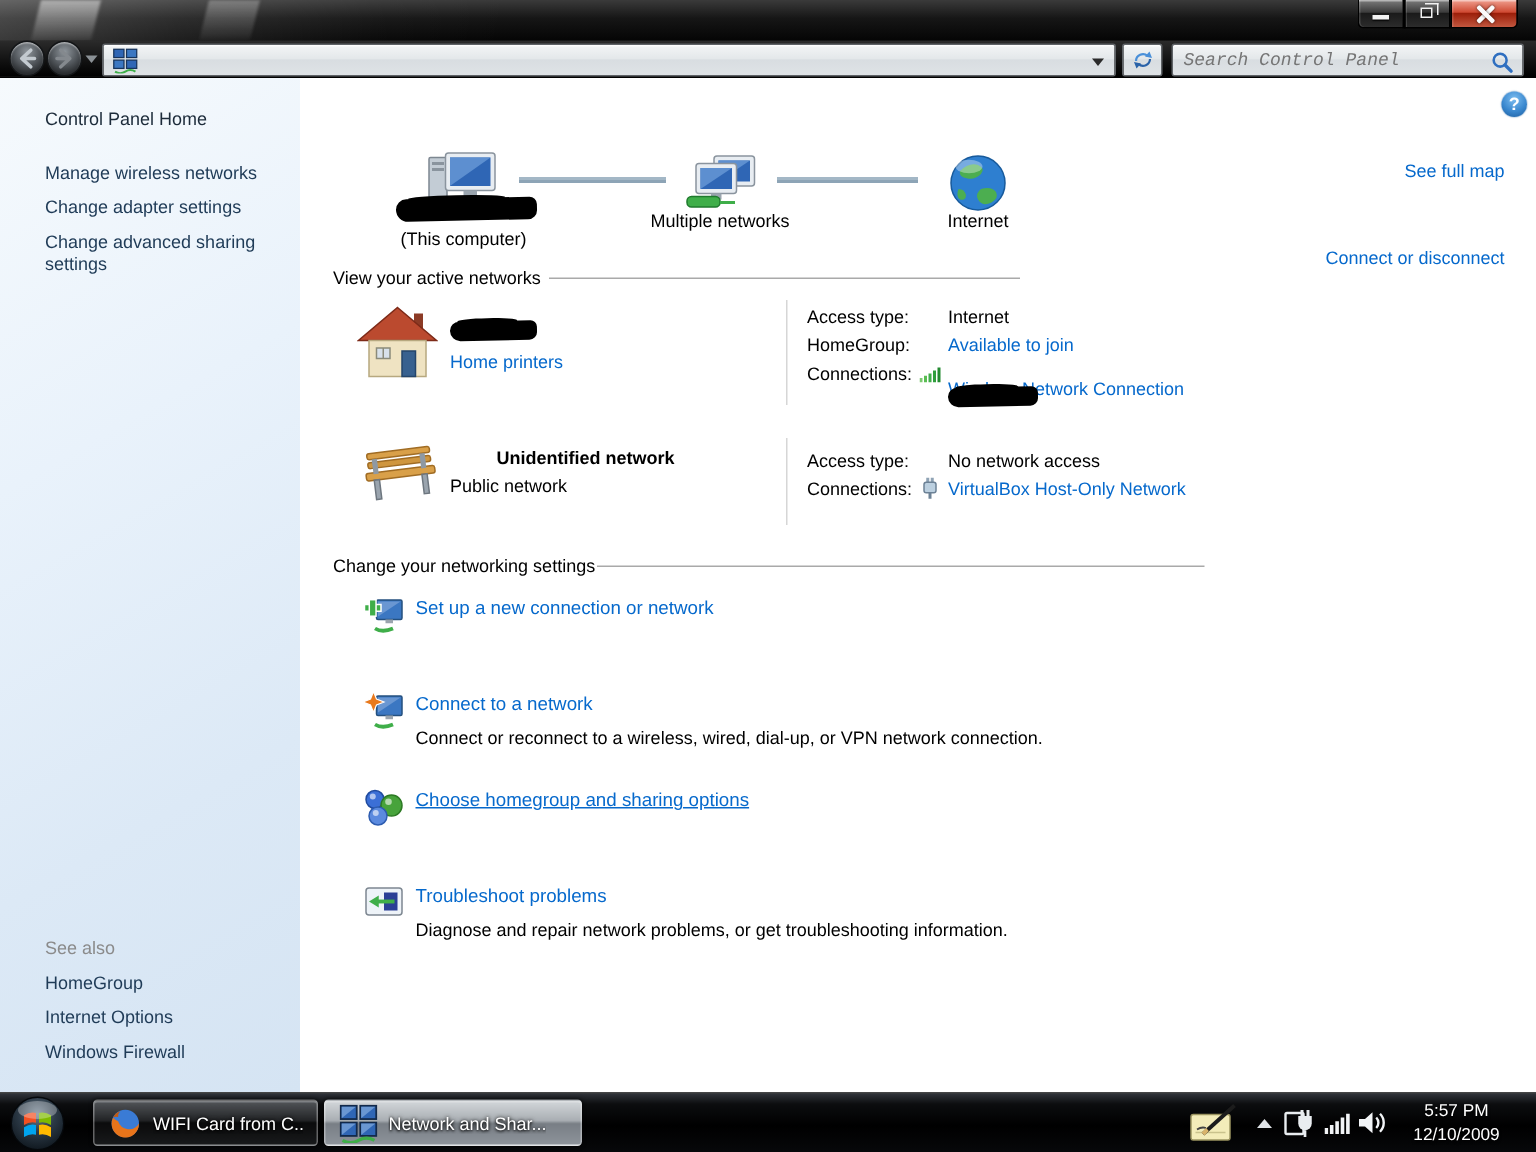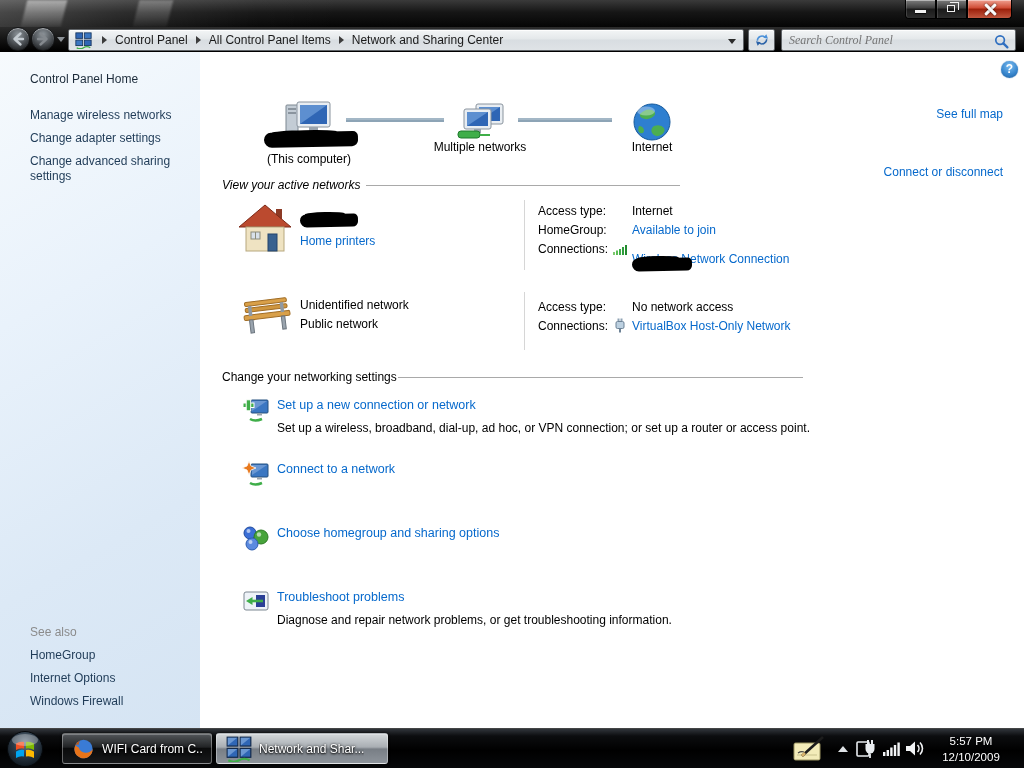--- a/index.html
+++ b/index.html
@@ -36,41 +36,41 @@
   .nav-chev { position:absolute; left:57px; top:37px; width:0; height:0; border-left:4px solid transparent; border-right:4px solid transparent; border-top:5px solid #8b9196; }
   .field { position:absolute; top:29px; height:22px; border:1px solid #5f6367; border-radius:2px;
     background:linear-gradient(180deg,#f3f5f6 0%,#e4e8ea 45%,#d8dde1 50%,#dfe3e6 100%);
     box-shadow:inset 0 1px 0 rgba(255,255,255,.8); display:flex; align-items:center; }
   .addressfield { left:68px; width:676px; padding:0 22px 0 6px; }
   .crumb { display:flex; align-items:center; color:#1a1a1a; white-space:nowrap; }
   .crumb-sep { width:0; height:0; border-top:4px solid transparent; border-bottom:4px solid transparent; border-left:5px solid #3c3c3c; margin:0 8px; }
   .addr-drop { position:absolute; right:7px; top:9px; width:0; height:0; border-left:4px solid transparent; border-right:4px solid transparent; border-top:5px solid #2b2b2b; }
   .refreshbtn { left:748px; width:27px; justify-content:center; }
   .searchfield { left:781px; width:235px; padding:0 24px 0 7px; }
-  .searchfield input { border:none; outline:none; background:transparent; width:100%; font-family:Liberation Serif, serif;
+  .searchfield input { border:none; outline:none; background:transparent; width:100%; font-family:Liberation Mono, monospace;
     font-size:12px; font-style:italic; color:#8a8f94; }
   .search-mag { position:absolute; right:6px; top:4px; }
 
   
   .winbody { position:absolute; left:0; top:52px; width:1024px; height:676px; background:#f9a8d4; }
   .sidebar { position:absolute; left:0; top:0; width:200px; height:676px;
     background:linear-gradient(150deg,#f6fafd 0%,#e9f2fb 35%,#dcE9f6 70%,#d5e4f3 100%); }
   .side-link { position:absolute; left:30px; color:#1f3b57; cursor:pointer; }
   .see-also-h { position:absolute; left:30px; color:#8b8b8b; }
 
   .content { position:absolute; left:200px; top:0; width:824px; height:676px; background:#fff; }
   .h1 { position:absolute; left:22px; top:24px; font-size:16px; color:#1d4e89; }
   .link { color:#0669cc; cursor:pointer; text-decoration:none; }
   .rule { position:absolute; height:1px; background:#a9a9a9; }
   .vdivider { position:absolute; width:1px; background:#d6d6d6; }
   .redact { background:#000; border-radius:7px 5px 6px 8px; transform:rotate(-1.2deg); }
   .redact::after { content:""; position:absolute; left:8%; top:-2px; width:70%; height:4px; background:#000; border-radius:50%; }
   .caption { text-align:center; color:#000; }
   .connector { position:absolute; height:4px; border-top:2px solid #a3b7c6; border-bottom:2px solid #8da4b6; }
-  .bold { font-weight:normal; }
+  .bold { font-weight:bold;margin-left:31px; }
   .helpbtn { position:absolute; left:801px; top:9px; width:17px; height:17px; border-radius:50%;
     background:radial-gradient(circle at 50% 30%, #7cbdf0 0%, #3a88cf 55%, #1b5c9e 100%);
     color:#fff; font-weight:bold; font-size:12px; text-align:center; line-height:17px; box-shadow:0 0 1px #1b5c9e; cursor:pointer; }
 
   .setting-title { font-size:12.5px; }
   .setting-desc { color:#000; }
 
   
   .taskbar { position:absolute; left:0; top:728px; width:1024px; height:40px;
     background:linear-gradient(180deg,#30343a 0%,#0c0d0f 18%,#000 55%,#07080a 100%);
@@ -120,28 +120,20 @@
 <div class="nav-chev"></div>
 
 <div class="field addressfield">
   <svg width="17" height="17" viewBox="0 0 20 20" style="margin-right:2px;">
     <rect x="1" y="1" width="8" height="6.5" fill="#2f66b5" stroke="#17345c" stroke-width="1"></rect>
     <rect x="11" y="1" width="8" height="6.5" fill="#3b77c2" stroke="#17345c" stroke-width="1"></rect>
     <rect x="1" y="9.5" width="8" height="6.5" fill="#3b77c2" stroke="#17345c" stroke-width="1"></rect>
     <rect x="11" y="9.5" width="8" height="6.5" fill="#2f66b5" stroke="#17345c" stroke-width="1"></rect>
     <path d="M2 18.5 q4 2.5 8 0 t8 0" stroke="#3fae49" stroke-width="1.6" fill="none"></path>
   </svg>
-  <div class="crumb">
-    <div class="crumb-sep"></div>
-    <span>Control Panel</span>
-    <div class="crumb-sep"></div>
-    <span>All Control Panel Items</span>
-    <div class="crumb-sep"></div>
-    <span>Network and Sharing Center</span>
-  </div>
   <div class="addr-drop"></div>
 </div>
 
 <div class="field refreshbtn">
   <svg width="16" height="16" viewBox="0 0 24 24">
     <path d="M5 13 a7 7 0 0 1 11.5 -5.2" stroke="#4a90d9" stroke-width="2.2" fill="none"></path>
     <polygon points="18.5,3.5 21,10 14,8.6" fill="#4a90d9"></polygon>
     <path d="M19 11 a7 7 0 0 1 -11.5 5.2" stroke="#2a62a8" stroke-width="2.2" fill="none"></path>
     <polygon points="5.5,20.5 3,14 10,15.4" fill="#2a62a8"></polygon>
   </svg>
@@ -200,21 +192,21 @@
       <path d="M22 24 q7 -2 10 2 q2 4 -3 7 q-6 3 -9 -2 q-2 -4 2 -7z" fill="#4cae50"></path>
       <path d="M7 24 q4 0 5 4 q0 4 -4 3 q-3 -2 -1 -7z" fill="#4cae50"></path>
       <ellipse cx="14" cy="9" rx="9" ry="4.5" fill="rgba(255,255,255,.35)"></ellipse>
     </svg>
     <div class="redact abs" style="left:64px; top:80px; width:94px; height:15px;"></div>
     <div class="caption abs" style="left:34px; top:100px; width:150px;">(This computer)</div>
     <div class="caption abs" style="left:215px; top:88px; width:130px;">Multiple networks</div>
     <div class="caption abs" style="left:407px; top:88px; width:90px;">Internet</div>
     <a class="link abs" style="right:21px; top:55px;">See full map</a>
 
-    <div class="abs" style="left:22px; top:126px;font-style:italic;">View your active networks</div>
+    <div class="abs" style="left:22px; top:126px;">View your active networks</div>
     <div class="rule" style="left:166px; top:133px; width:314px;"></div>
     <a class="link abs" style="right:21px; top:113px;margin-left:12px;">Connect or disconnect</a>
 
     <svg class="abs" style="left:38px; top:151px;" width="54" height="52" viewBox="0 0 54 52">
       <rect x="38" y="6" width="6" height="10" fill="#8c3b26"></rect>
       <polygon points="27,2 53,24 1,24" fill="#bb4a2f" stroke="#7d2a18"></polygon>
       <rect x="8" y="24" width="38" height="24" fill="#efe3c2" stroke="#b7a87f"></rect>
       <rect x="30" y="31" width="9" height="17" fill="#38618f" stroke="#24456b"></rect>
       <rect x="13" y="29" width="9" height="7" fill="#d8e1ea" stroke="#8b8b7a"></rect>
       <line x1="17.5" y1="29" x2="17.5" y2="36" stroke="#8b8b7a"></line>
@@ -267,40 +259,40 @@
 
     <svg class="abs" style="left:42px; top:344px;" width="28" height="28" viewBox="0 0 28 28">
       <rect x="9" y="4" width="17" height="13" rx="1" fill="#3b77c2" stroke="#24507f"></rect>
       <polygon points="10,5 25,5 10,15" fill="#6a97d2"></polygon>
       <rect x="15" y="17" width="5" height="2.5" fill="#9aa4ae"></rect>
       <path d="M8 23 q5 3 12 0" stroke="#3fae49" stroke-width="2.5" fill="none"></path>
       <rect x="1" y="7" width="11" height="4.5" fill="#3fae49" stroke="#fff" stroke-width="1"></rect>
       <rect x="4.2" y="3.8" width="4.5" height="11" fill="#3fae49" stroke="#fff" stroke-width="1"></rect>
     </svg>
     <a class="link abs setting-title" style="left:77px; top:346px;">Set up a new connection or network</a>
-    <div class="abs setting-desc" style="left:77px; top:369px;">Set up a wireless, broadband, dial-up, ad hoc, or VPN connection; or set up a router or access point.</div>
 
     <svg class="abs" style="left:42px; top:408px;" width="28" height="28" viewBox="0 0 28 28">
       <rect x="9" y="4" width="17" height="13" rx="1" fill="#3b77c2" stroke="#24507f"></rect>
       <polygon points="10,5 25,5 10,15" fill="#6a97d2"></polygon>
       <rect x="15" y="17" width="5" height="2.5" fill="#9aa4ae"></rect>
       <path d="M8 23 q5 3 12 0" stroke="#3fae49" stroke-width="2.5" fill="none"></path>
       <polygon points="7,1 9,6 14,8 9,10 7,15 5,10 0,8 5,6" fill="#e8791d" stroke="#fff" stroke-width="0.8"></polygon>
     </svg>
     <a class="link abs setting-title" style="left:77px; top:410px;">Connect to a network</a>
+    <div class="abs setting-desc" style="left:77px; top:433px;">Connect or reconnect to a wireless, wired, dial-up, or VPN network connection.</div>
 
     <svg class="abs" style="left:42px; top:472px;" width="28" height="28" viewBox="0 0 28 28">
       <circle cx="8" cy="9" r="6" fill="#3b6fd6" stroke="#1f4a9e"></circle>
       <circle cx="6.5" cy="7" r="2" fill="rgba(255,255,255,.6)"></circle>
       <circle cx="19" cy="13" r="7" fill="#47a33b" stroke="#2d7a24"></circle>
       <circle cx="17" cy="10.5" r="2.2" fill="rgba(255,255,255,.6)"></circle>
       <circle cx="10" cy="20" r="6" fill="#5b8adf" stroke="#2d5cb0"></circle>
       <circle cx="8.5" cy="18" r="2" fill="rgba(255,255,255,.6)"></circle>
     </svg>
-    <a class="link abs setting-title" style="left:77px; top:474px;">Choose homegroup and sharing options</a>
+    <a class="link abs setting-title" style="left:77px; top:474px;text-decoration:underline;">Choose homegroup and sharing options</a>
 
     <svg class="abs" style="left:42px; top:536px;" width="28" height="28" viewBox="0 0 28 28">
       <rect x="2" y="4" width="24" height="18" rx="2" fill="#eef3f8" stroke="#7d8791"></rect>
       <rect x="14" y="7" width="9" height="12" fill="#2b3f96"></rect>
       <path d="M21 13 H9" stroke="#3fae49" stroke-width="2.6"></path>
       <polygon points="10.5,9 4,13 10.5,17" fill="#3fae49"></polygon>
     </svg>
     <a class="link abs setting-title" style="left:77px; top:538px;">Troubleshoot problems</a>
     <div class="abs setting-desc" style="left:77px; top:561px;">Diagnose and repair network problems, or get troubleshooting information.</div>
   </div>

